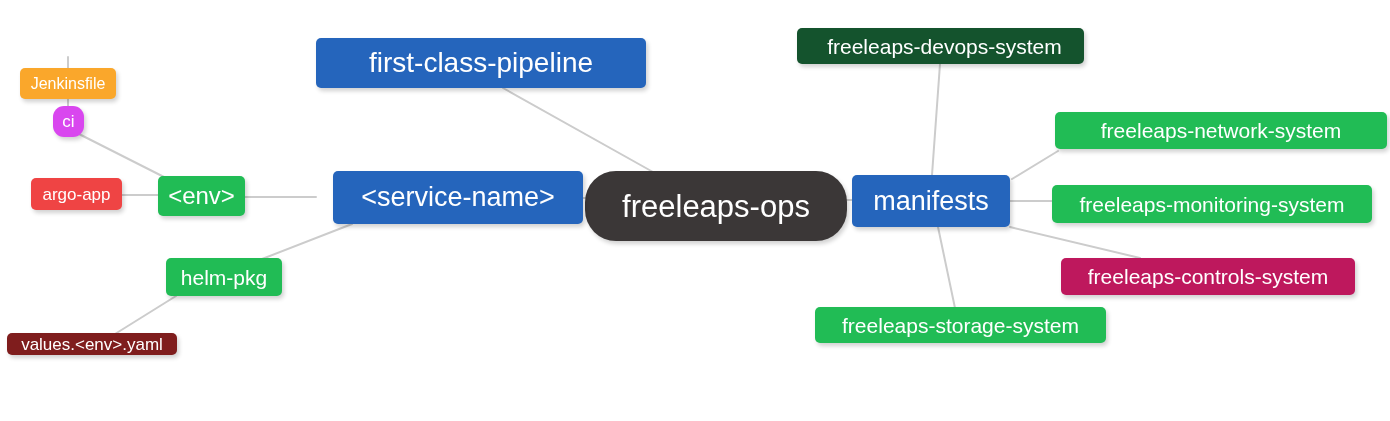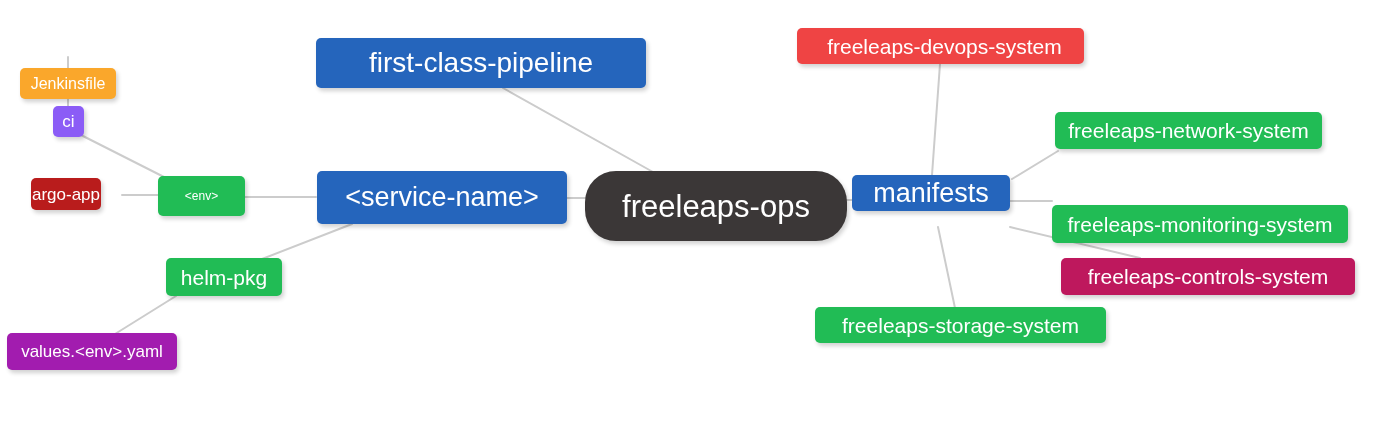--- a/index.html
+++ b/index.html
@@ -47,26 +47,26 @@
       <line x1="503" y1="88" x2="653" y2="172" stroke="#CCCCCC" stroke-width="2" stroke-linecap="round"></line>
       <line x1="846" y1="200" x2="853" y2="200" stroke="#CCCCCC" stroke-width="2" stroke-linecap="round"></line>
       <line x1="940" y1="64" x2="932" y2="175" stroke="#CCCCCC" stroke-width="2" stroke-linecap="round"></line>
       <line x1="1012" y1="179" x2="1058" y2="151" stroke="#CCCCCC" stroke-width="2" stroke-linecap="round"></line>
       <line x1="1010" y1="201" x2="1052" y2="201" stroke="#CCCCCC" stroke-width="2" stroke-linecap="round"></line>
       <line x1="1010" y1="227" x2="1140" y2="258" stroke="#CCCCCC" stroke-width="2" stroke-linecap="round"></line>
       <line x1="938" y1="227" x2="955" y2="308" stroke="#CCCCCC" stroke-width="2" stroke-linecap="round"></line>
     </svg>
 <div class="node c-dark" style="left: 585px; top: 171px; width: 262px; height: 70px; font-size: 31px; background: rgb(59, 55, 55); color: rgb(255, 255, 255); border-radius: 31px;">freeleaps-ops</div>
     <div class="node c-blue" style="left: 316px; top: 38px; width: 330px; height: 50px; font-size: 28px; background: rgb(37, 101, 188); color: rgb(255, 255, 255);">first-class-pipeline</div>
-    <div class="node c-blue" style="left: 317px; top: 171px; width: 250px; height: 53px; font-size: 27px; background: rgb(37, 101, 188); color: rgb(255, 255, 255);">&lt;service-name&gt;</div>
-    <div class="node c-blue" style="left: 852px; top: 175px; width: 158px; height: 36px; font-size: 27px; background: rgb(37, 101, 188); color: rgb(255, 255, 255);">manifests</div>
-    <div class="node c-green" style="left: 158px; top: 176px; width: 87px; height: 40px; font-size: 12px; background: rgb(33, 188, 85); color: rgb(255, 255, 255);">&lt;env&gt;</div>
+    <div class="node c-blue" style="left: 333px; top: 171px; width: 250px; height: 53px; font-size: 27px; background: rgb(37, 101, 188); color: rgb(255, 255, 255);">&lt;service-name&gt;</div>
+    <div class="node c-blue" style="left: 852px; top: 175px; width: 158px; height: 52px; font-size: 27px; background: rgb(37, 101, 188); color: rgb(255, 255, 255);">manifests</div>
+    <div class="node c-green" style="left: 158px; top: 176px; width: 87px; height: 40px; font-size: 24px; background: rgb(33, 188, 85); color: rgb(255, 255, 255);">&lt;env&gt;</div>
     <div class="node c-green" style="left: 147px; top: 258px; width: 116px; height: 38px; font-size: 21px; background: rgb(33, 188, 85); color: rgb(255, 255, 255); margin-left: 19px;">helm-pkg</div>
     <div class="node c-orange" style="left: 20px; top: 26px; width: 96px; height: 31px; font-size: 16px; background: rgb(250, 167, 43); color: rgb(255, 255, 255); margin-top: 42px;">Jenkinsfile</div>
-    <div class="node c-red" style="left: 53px; top: 106px; width: 31px; height: 31px; font-size: 17px; background: #8b5cf6; color: rgb(255, 255, 255);">ci</div>
-    <div class="node c-red" style="left: 31px; top: 178px; width: 70px; height: 32px; font-size: 17px; background: #b91c1c; color: rgb(255, 255, 255);">argo-app</div>
-    <div class="node c-red" style="left: 7px; top: 333px; width: 170px; height: 37px; font-size: 17px; background: #a21caf; color: rgb(255, 255, 255);">values.&lt;env&gt;.yaml</div>
-    <div class="node c-green" style="left: 797px; top: 28px; width: 287px; height: 36px; font-size: 21px; background: #ef4444; color: rgb(255, 255, 255); padding-left: 8px;">freeleaps-devops-system</div>
-    <div class="node c-green" style="left: 1055px; top: 112px; width: 267px; height: 37px; font-size: 21px; background: rgb(33, 188, 85); color: rgb(255, 255, 255);">freeleaps-network-system</div>
-    <div class="node c-green" style="left: 1052px; top: 185px; width: 296px; height: 38px; font-size: 21px; background: rgb(33, 188, 85); color: rgb(255, 255, 255); margin-top: 20px;">freeleaps-monitoring-system</div>
+    <div class="node c-red" style="left: 53px; top: 106px; width: 31px; height: 31px; font-size: 17px; background: #d946ef; color: rgb(255, 255, 255); border-radius: 11px;">ci</div>
+    <div class="node c-red" style="left: 31px; top: 178px; width: 91px; height: 32px; font-size: 17px; background: #ef4444; color: rgb(255, 255, 255);">argo-app</div>
+    <div class="node c-red" style="left: 7px; top: 333px; width: 170px; height: 22px; font-size: 17px; background: #7f1d1d; color: rgb(255, 255, 255);">values.&lt;env&gt;.yaml</div>
+    <div class="node c-green" style="left: 797px; top: 28px; width: 287px; height: 36px; font-size: 21px; background: #14532d; color: rgb(255, 255, 255); padding-left: 8px;">freeleaps-devops-system</div>
+    <div class="node c-green" style="left: 1055px; top: 112px; width: 332px; height: 37px; font-size: 21px; background: rgb(33, 188, 85); color: rgb(255, 255, 255);">freeleaps-network-system</div>
+    <div class="node c-green" style="left: 1052px; top: 185px; width: 320px; height: 38px; font-size: 21px; background: rgb(33, 188, 85); color: rgb(255, 255, 255);">freeleaps-monitoring-system</div>
     <div class="node c-green" style="left: 1061px; top: 258px; width: 294px; height: 37px; font-size: 21px; background: #be185d; color: rgb(255, 255, 255);">freeleaps-controls-system</div>
     <div class="node c-green" style="left: 815px; top: 307px; width: 291px; height: 36px; font-size: 21px; background: rgb(33, 188, 85); color: rgb(255, 255, 255);">freeleaps-storage-system</div>
   </div>
 
 </body></html>

